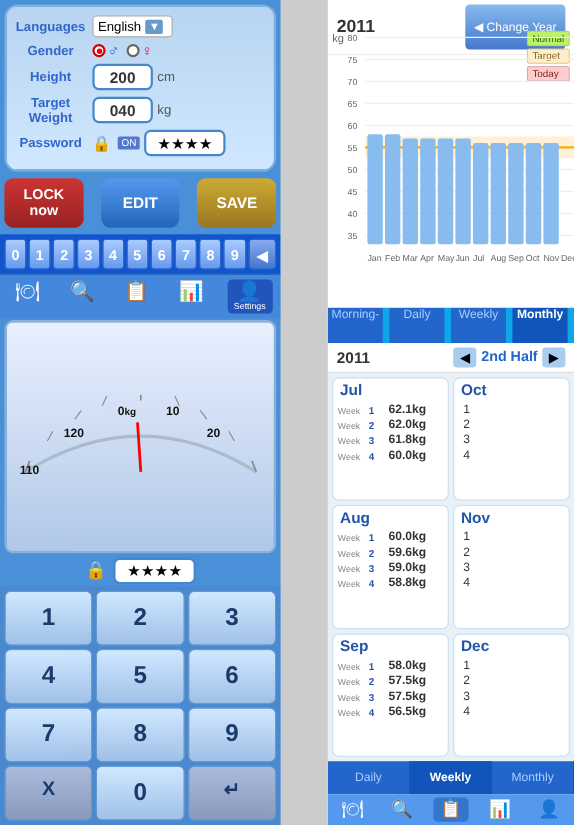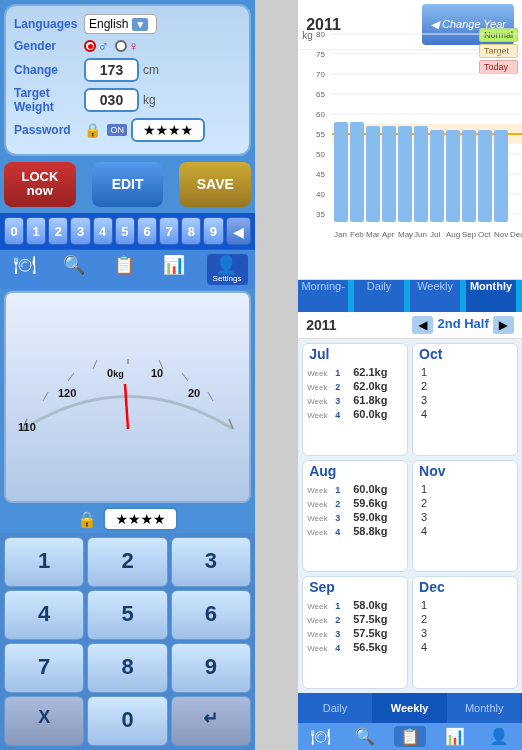--- a/index.html
+++ b/index.html
@@ -37,21 +37,21 @@
       display: flex;
       align-items: center;
       margin-bottom: 4px;
       font-size: 13px;
     }
 
     .settings-label {
       color: #3366cc;
       font-weight: bold;
       width: 70px;
-      text-align: left;
+      text-align: center;
       padding-right: 6px;
       font-size: 12px;
     }
 
     .lang-dropdown {
       display: flex;
       align-items: center;
       background: white;
       border: 1px solid #aaa;
       border-radius: 4px;
@@ -330,21 +330,20 @@
       color: #333;
     }
     .change-year-btn {
       background: linear-gradient(180deg, #88bbee 0%, #4477cc 100%);
       color: white;
       border: none;
       border-radius: 4px;
       font-size: 11px;
       padding: 14px 8px;
       cursor: pointer;
-      font-style: italic;
     }
 
     .chart-legend {
       position: absolute;
       right: 4px;
       top: 28px;
       display: flex;
       flex-direction: column;
       gap: 2px;
     }
@@ -562,28 +561,28 @@
           <span class="gender-icon male-icon">♂</span>
         </div>
         <div class="radio-item">
           <div class="radio-dot"></div>
           <span class="gender-icon female-icon">♀</span>
         </div>
       </div>
     </div>
 
     <div class="settings-row">
-      <span class="settings-label">Change</span>
-      <div class="input-box">173</div>
+      <span class="settings-label">Height</span>
+      <div class="input-box">200</div>
       <span class="unit-label">cm</span>
     </div>
 
     <div class="settings-row">
       <span class="settings-label">Target<br>Weight</span>
-      <div class="input-box">030</div>
+      <div class="input-box">040</div>
       <span class="unit-label">kg</span>
     </div>
 
     <div class="settings-row">
       <span class="settings-label">Password</span>
       <div class="password-area">
         <span class="lock-icon-small">🔒</span>
         <span class="on-badge">ON</span>
         <div class="stars-box">★★★★</div>
       </div>

